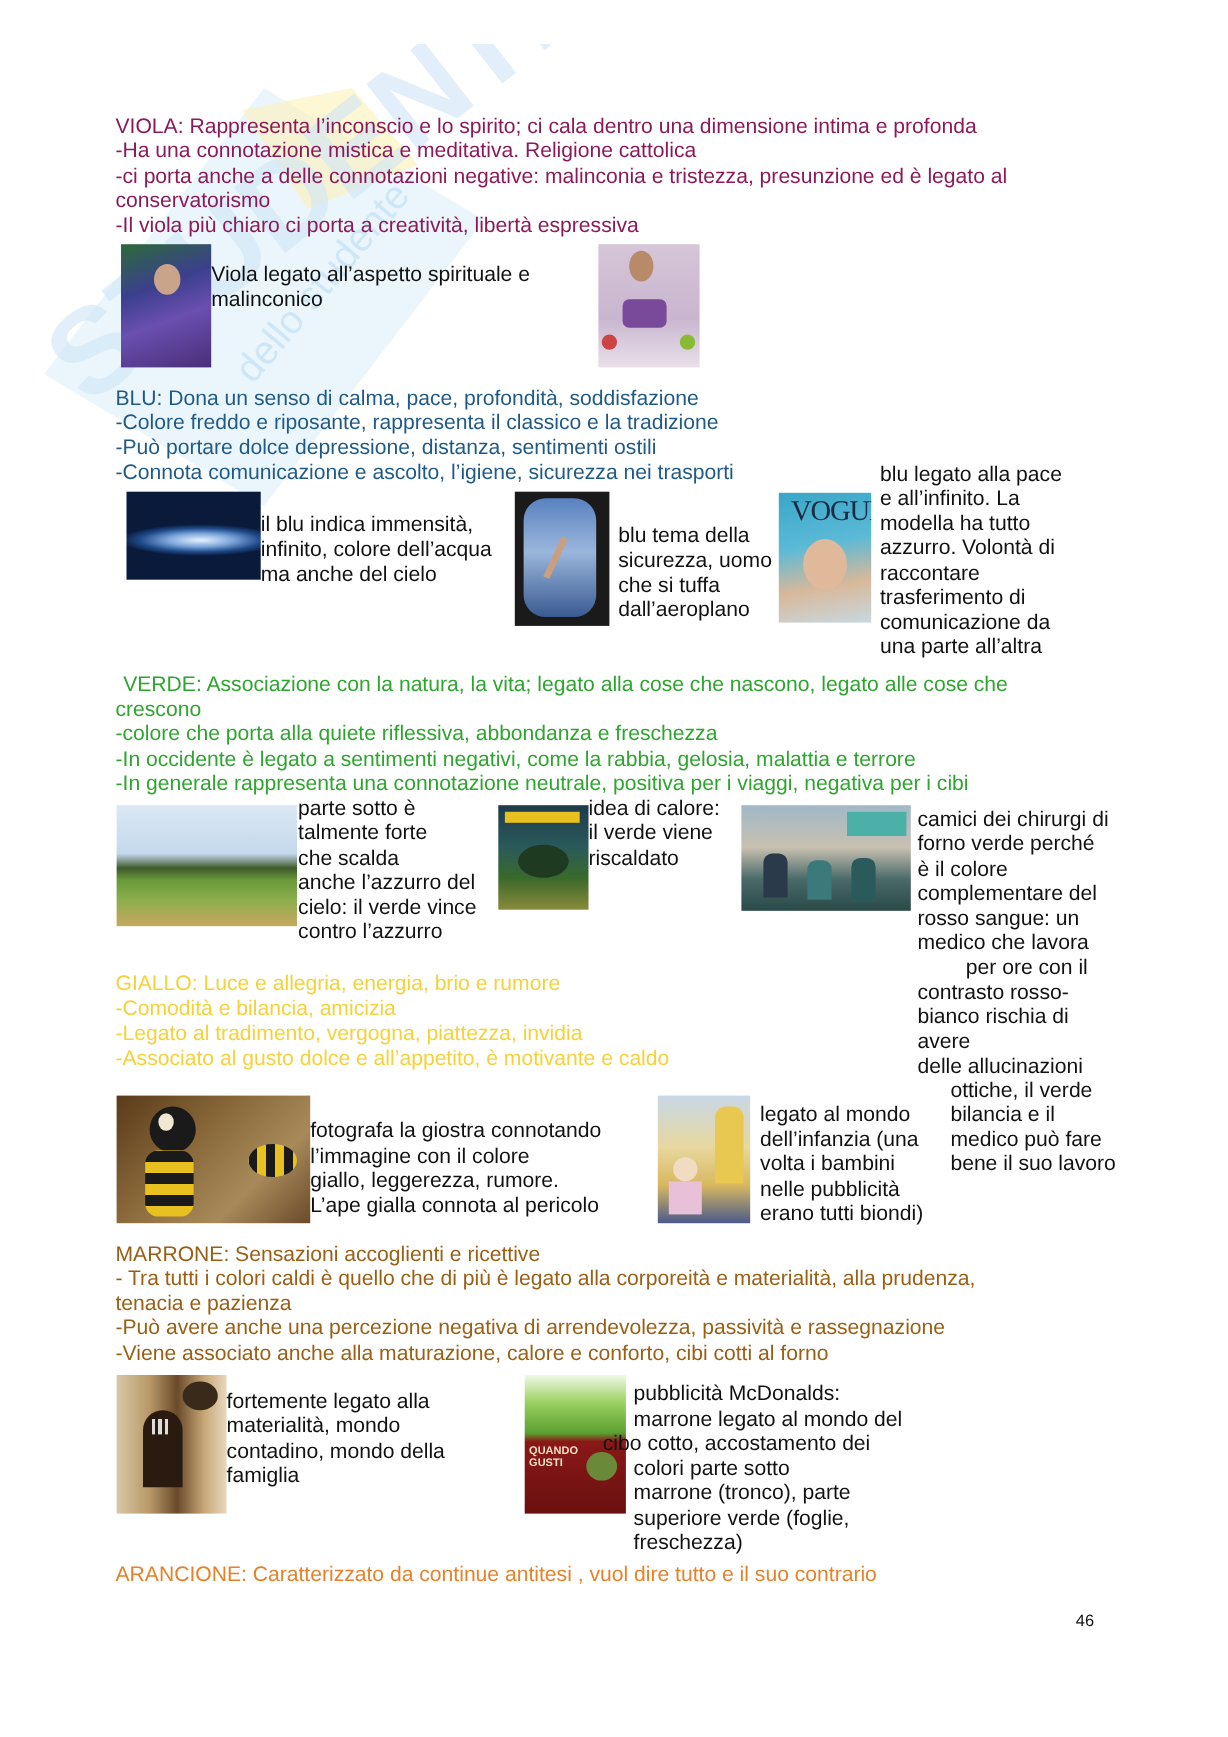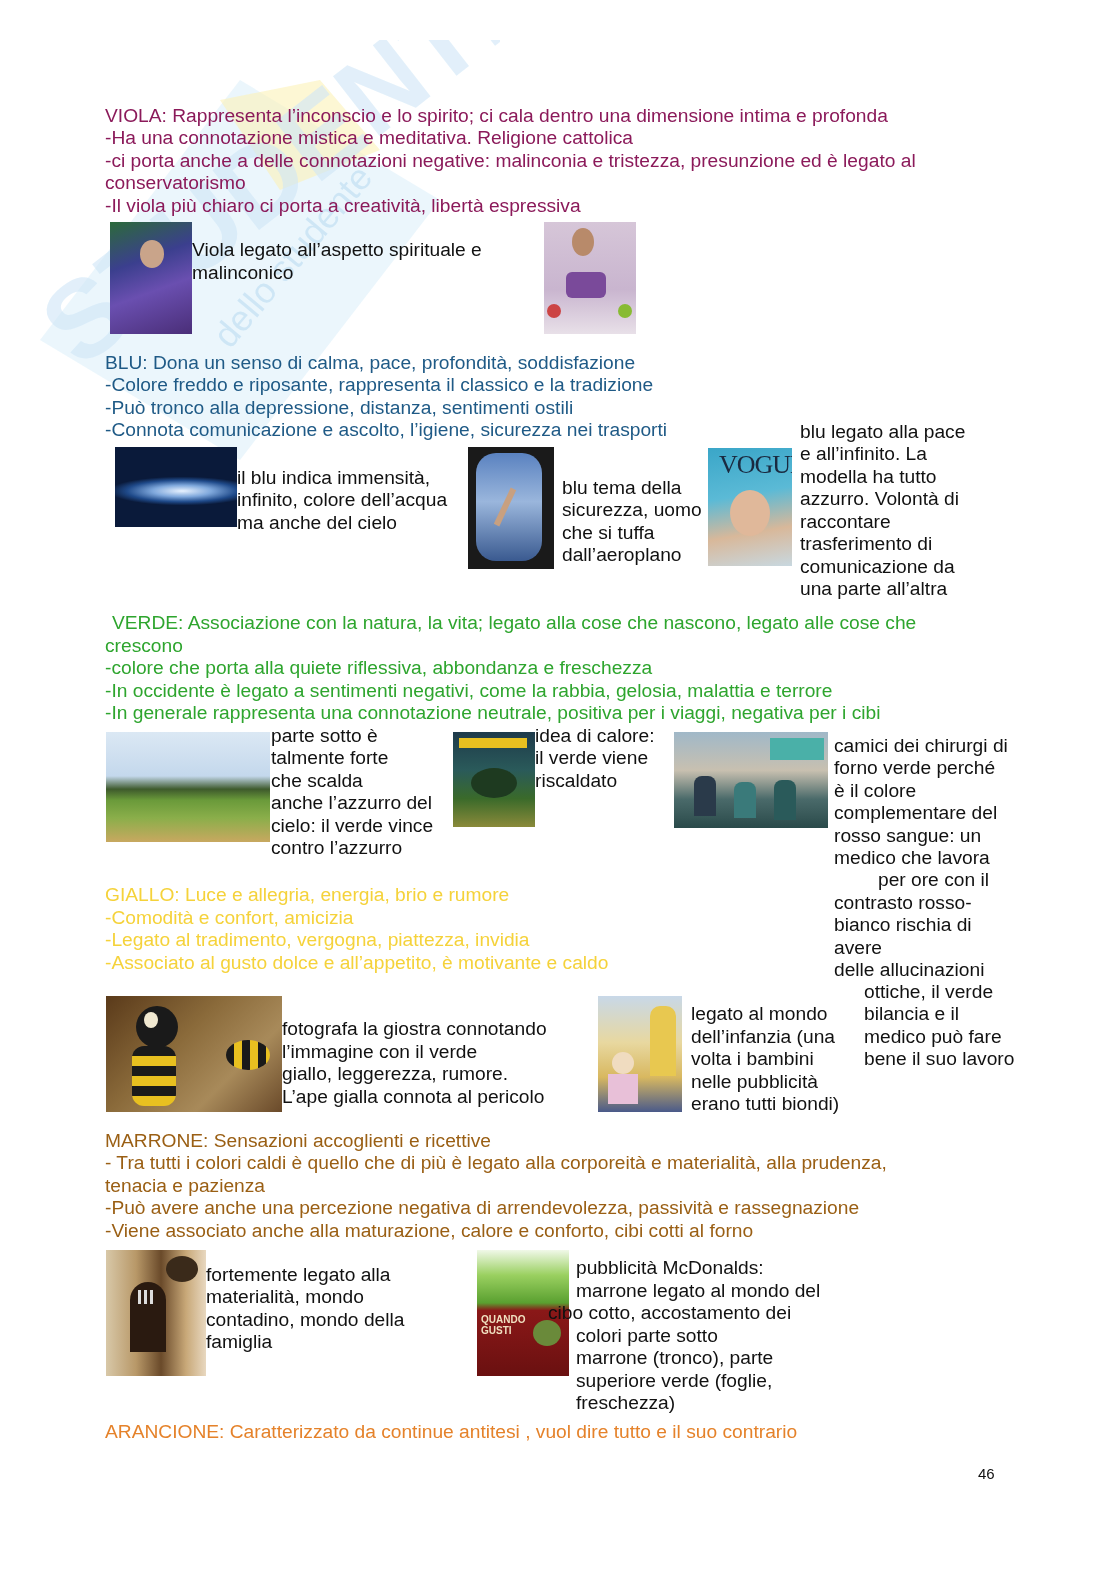--- a/index.html
+++ b/index.html
@@ -44,21 +44,21 @@
     <div style="position:absolute;left:28px;top:6px;width:22px;height:28px;border-radius:50%;background:#b88a6a;"></div>
     <div style="position:absolute;left:22px;top:50px;width:40px;height:26px;background:#7a4a9a;border-radius:6px;"></div>
     <div style="position:absolute;left:3px;top:82px;width:14px;height:14px;border-radius:50%;background:#c44;"></div>
     <div style="position:absolute;left:74px;top:82px;width:14px;height:14px;border-radius:50%;background:#8b3;"></div>
   </div>
 </div>
 
 <div>
   <div class="p c-blu" style="left:105px;top:352px;">BLU: Dona un senso di calma, pace, profondità, soddisfazione</div>
   <div class="p c-blu" style="left:105px;top:374px;">-Colore freddo e riposante, rappresenta il classico e la tradizione</div>
-  <div class="p c-blu" style="left:105px;top:397px;">-Può tronco alla depressione, distanza, sentimenti ostili</div>
+  <div class="p c-blu" style="left:105px;top:397px;">-Può portare dolce depressione, distanza, sentimenti ostili</div>
   <div class="p c-blu" style="left:105px;top:419px;">-Connota comunicazione e ascolto, l’igiene, sicurezza nei trasporti</div>
 
   <div class="img" style="left:115px;top:447px;width:122px;height:80px;background:radial-gradient(ellipse 60% 18% at 55% 55%,#e8f2ff 0%,#7fa8dc 40%,#1f4a8a 75%,#0a1a3a 100%);"></div>
   <div class="cap" style="left:237px;top:467px;">il blu indica immensità,</div>
   <div class="cap" style="left:237px;top:489px;">infinito, colore dell’acqua</div>
   <div class="cap" style="left:237px;top:512px;">ma anche del cielo</div>
 
   <div class="img" style="left:468px;top:447px;width:86px;height:122px;background:#1a1a1a;">
     <div style="position:absolute;left:8px;top:6px;width:66px;height:108px;border-radius:20px;background:linear-gradient(180deg,#5a82c0 0%,#9ab6dc 45%,#3a5a90 100%);"></div>
     <div style="position:absolute;left:34px;top:40px;width:6px;height:40px;background:#c8a080;transform:rotate(25deg);"></div>
@@ -123,32 +123,32 @@
   <div class="cap" style="left:834px;top:937px;">avere</div>
   <div class="cap" style="left:834px;top:959px;">delle allucinazioni</div>
   <div class="cap" style="left:864px;top:981px;">ottiche, il verde</div>
   <div class="cap" style="left:864px;top:1003px;">bilancia e il</div>
   <div class="cap" style="left:864px;top:1026px;">medico può fare</div>
   <div class="cap" style="left:864px;top:1048px;">bene il suo lavoro</div>
 </div>
 
 <div>
   <div class="p c-giallo" style="left:105px;top:884px;">GIALLO: Luce e allegria, energia, brio e rumore</div>
-  <div class="p c-giallo" style="left:105px;top:907px;">-Comodità e confort, amicizia</div>
+  <div class="p c-giallo" style="left:105px;top:907px;">-Comodità e bilancia, amicizia</div>
   <div class="p c-giallo" style="left:105px;top:929px;">-Legato al tradimento, vergogna, piattezza, invidia</div>
   <div class="p c-giallo" style="left:105px;top:952px;">-Associato al gusto dolce e all’appetito, è motivante e caldo</div>
 
   <div class="img" style="left:106px;top:996px;width:176px;height:116px;background:linear-gradient(135deg,#5a3a1a 0%,#8a6a3a 40%,#a88a5a 70%,#6a4a2a 100%);">
     <div style="position:absolute;left:30px;top:10px;width:42px;height:42px;border-radius:50%;background:#1a1a1a;"></div>
     <div style="position:absolute;left:38px;top:16px;width:14px;height:16px;border-radius:50%;background:#f0e8d0;"></div>
     <div style="position:absolute;left:26px;top:50px;width:44px;height:60px;border-radius:12px;background:repeating-linear-gradient(180deg,#1a1a1a 0 10px,#e8c020 10px 20px);"></div>
     <div style="position:absolute;left:120px;top:44px;width:44px;height:30px;border-radius:50%;background:repeating-linear-gradient(90deg,#1a1a1a 0 8px,#e8c020 8px 16px);"></div>
   </div>
   <div class="cap" style="left:282px;top:1018px;">fotografa la giostra connotando</div>
-  <div class="cap" style="left:282px;top:1041px;">l’immagine con il verde</div>
+  <div class="cap" style="left:282px;top:1041px;">l’immagine con il colore</div>
   <div class="cap" style="left:282px;top:1063px;">giallo, leggerezza, rumore.</div>
   <div class="cap" style="left:282px;top:1086px;">L’ape gialla connota al pericolo</div>
 
   <div class="img" style="left:598px;top:996px;width:84px;height:116px;background:linear-gradient(180deg,#c8d8e8 0%,#e8d8a0 40%,#d8b860 70%,#4a5a8a 100%);">
     <div style="position:absolute;left:52px;top:10px;width:26px;height:70px;background:#e8c850;border-radius:10px 10px 0 0;"></div>
     <div style="position:absolute;left:14px;top:56px;width:22px;height:22px;border-radius:50%;background:#f0dcc0;"></div>
     <div style="position:absolute;left:10px;top:78px;width:30px;height:30px;background:#e8c0d8;"></div>
   </div>
   <div class="cap" style="left:691px;top:1003px;">legato al mondo</div>
   <div class="cap" style="left:691px;top:1026px;">dell’infanzia (una</div>

